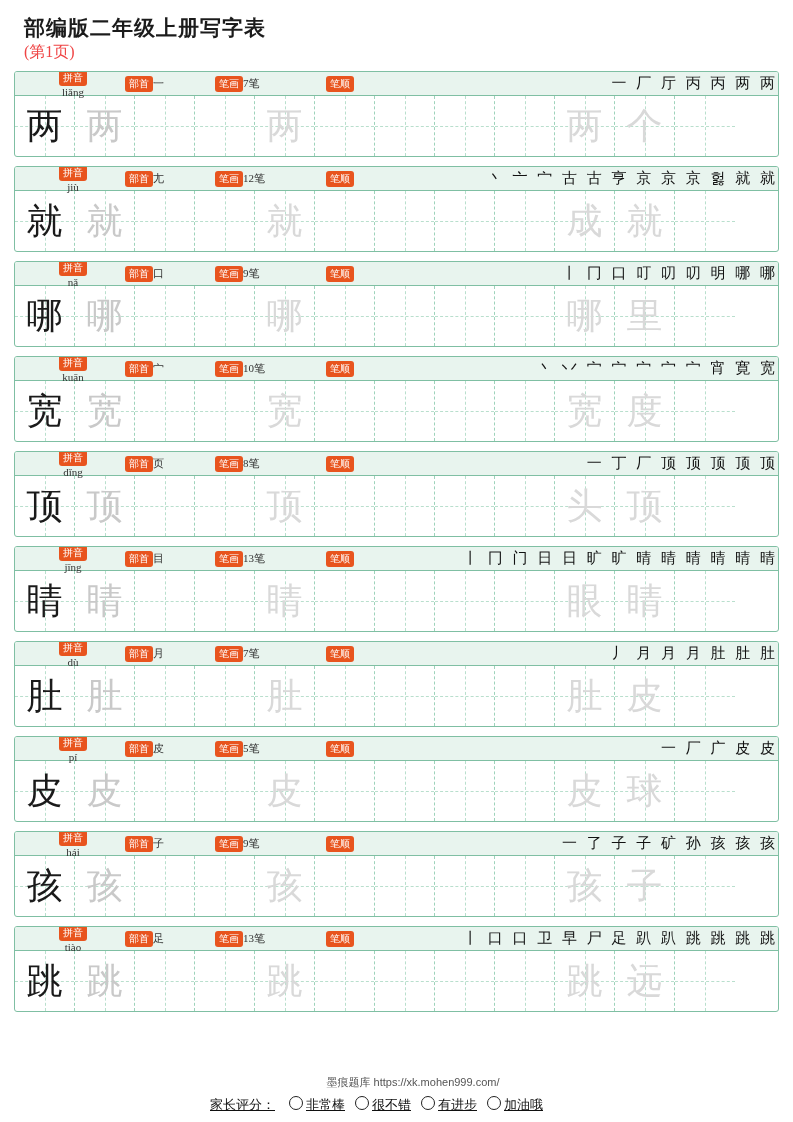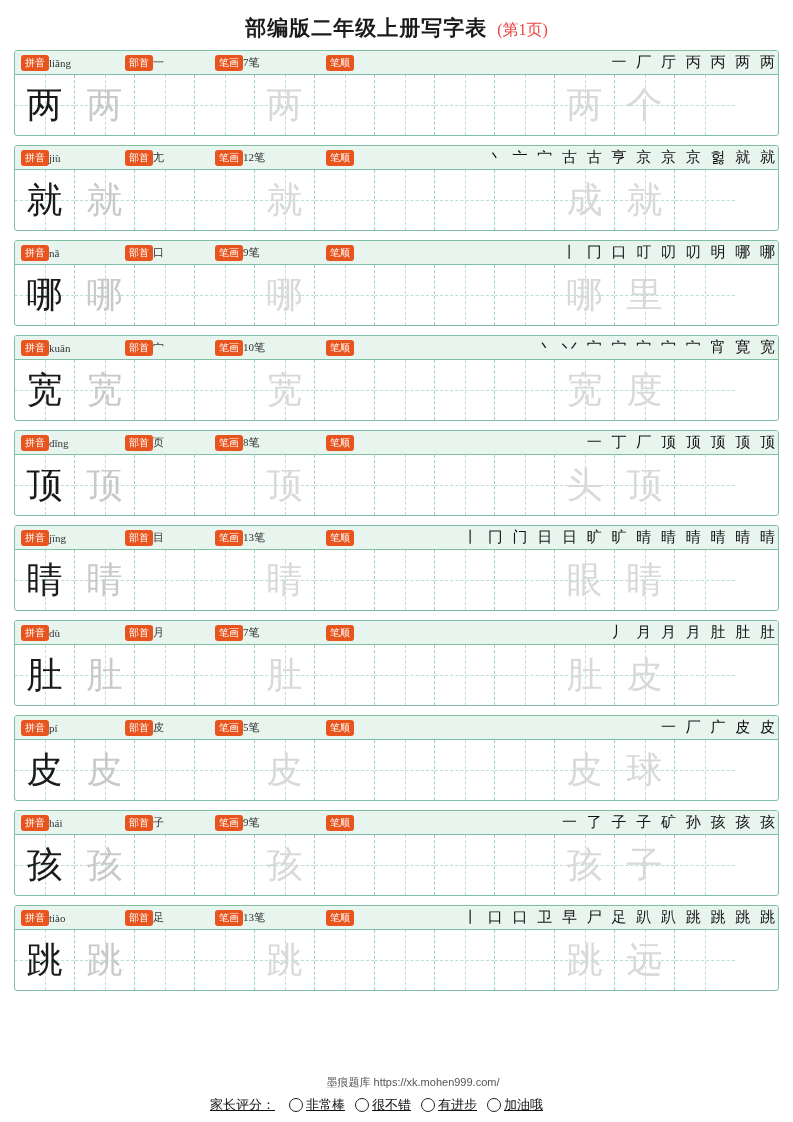--- a/index.html
+++ b/index.html
@@ -19,23 +19,24 @@
     width: 793px;
     height: 1122px;
     position: relative;
     box-sizing: border-box;
     padding: 0 14px;
   }
   
   .header {
     display: flex;
     align-items: baseline;
-    justify-content: center;
+    justify-content: flex-end;
     padding-top: 14px;
     padding-bottom: 8px;
+    flex-direction: column;
   }
   .header .title {
     font-family: "Liberation Serif", serif;
     font-size: 21px;
     font-weight: bold;
     letter-spacing: 1px;
     color: #1b1b1b;
   }
   .header .page-no {
     font-family: "Liberation Serif", serif;
@@ -74,21 +75,21 @@
     font-size: 11px;
     color: #333;
     margin-left: 0;
     white-space: nowrap;
     font-family: "Liberation Serif", serif;
   }
   .info-seg {
     display: flex;
     align-items: center;
   }
-  .seg-pinyin { width: 104px; }
+  .seg-pinyin { width: 104px; flex-direction: column; }
   .seg-radical { width: 90px; }
   .seg-strokes { width: 111px; }
   .seg-order { flex: 1; display: flex; align-items: center; overflow: hidden; justify-content: space-between; }
   .stroke-seq {
     font-family: "Liberation Serif", serif;
     font-size: 15px;
     letter-spacing: 3px;
     margin-left: 6px;
     color: #111;
     white-space: nowrap;
@@ -157,21 +158,20 @@
     justify-content: center;
     font-size: 13px;
     font-family: "Liberation Serif", serif;
     color: #111;
     padding-right: 40px;
     text-decoration: underline;
   }
   .rating .label { margin-right: 4px; }
   .opt {
     display: inline-flex;
-    align-items: center;
     margin-left: 10px;
   }
   .circle {
     width: 12px; height: 12px;
     border: 1px solid #222;
     border-radius: 50%;
     display: inline-block;
     margin-right: 3px;
   }
 </style>

